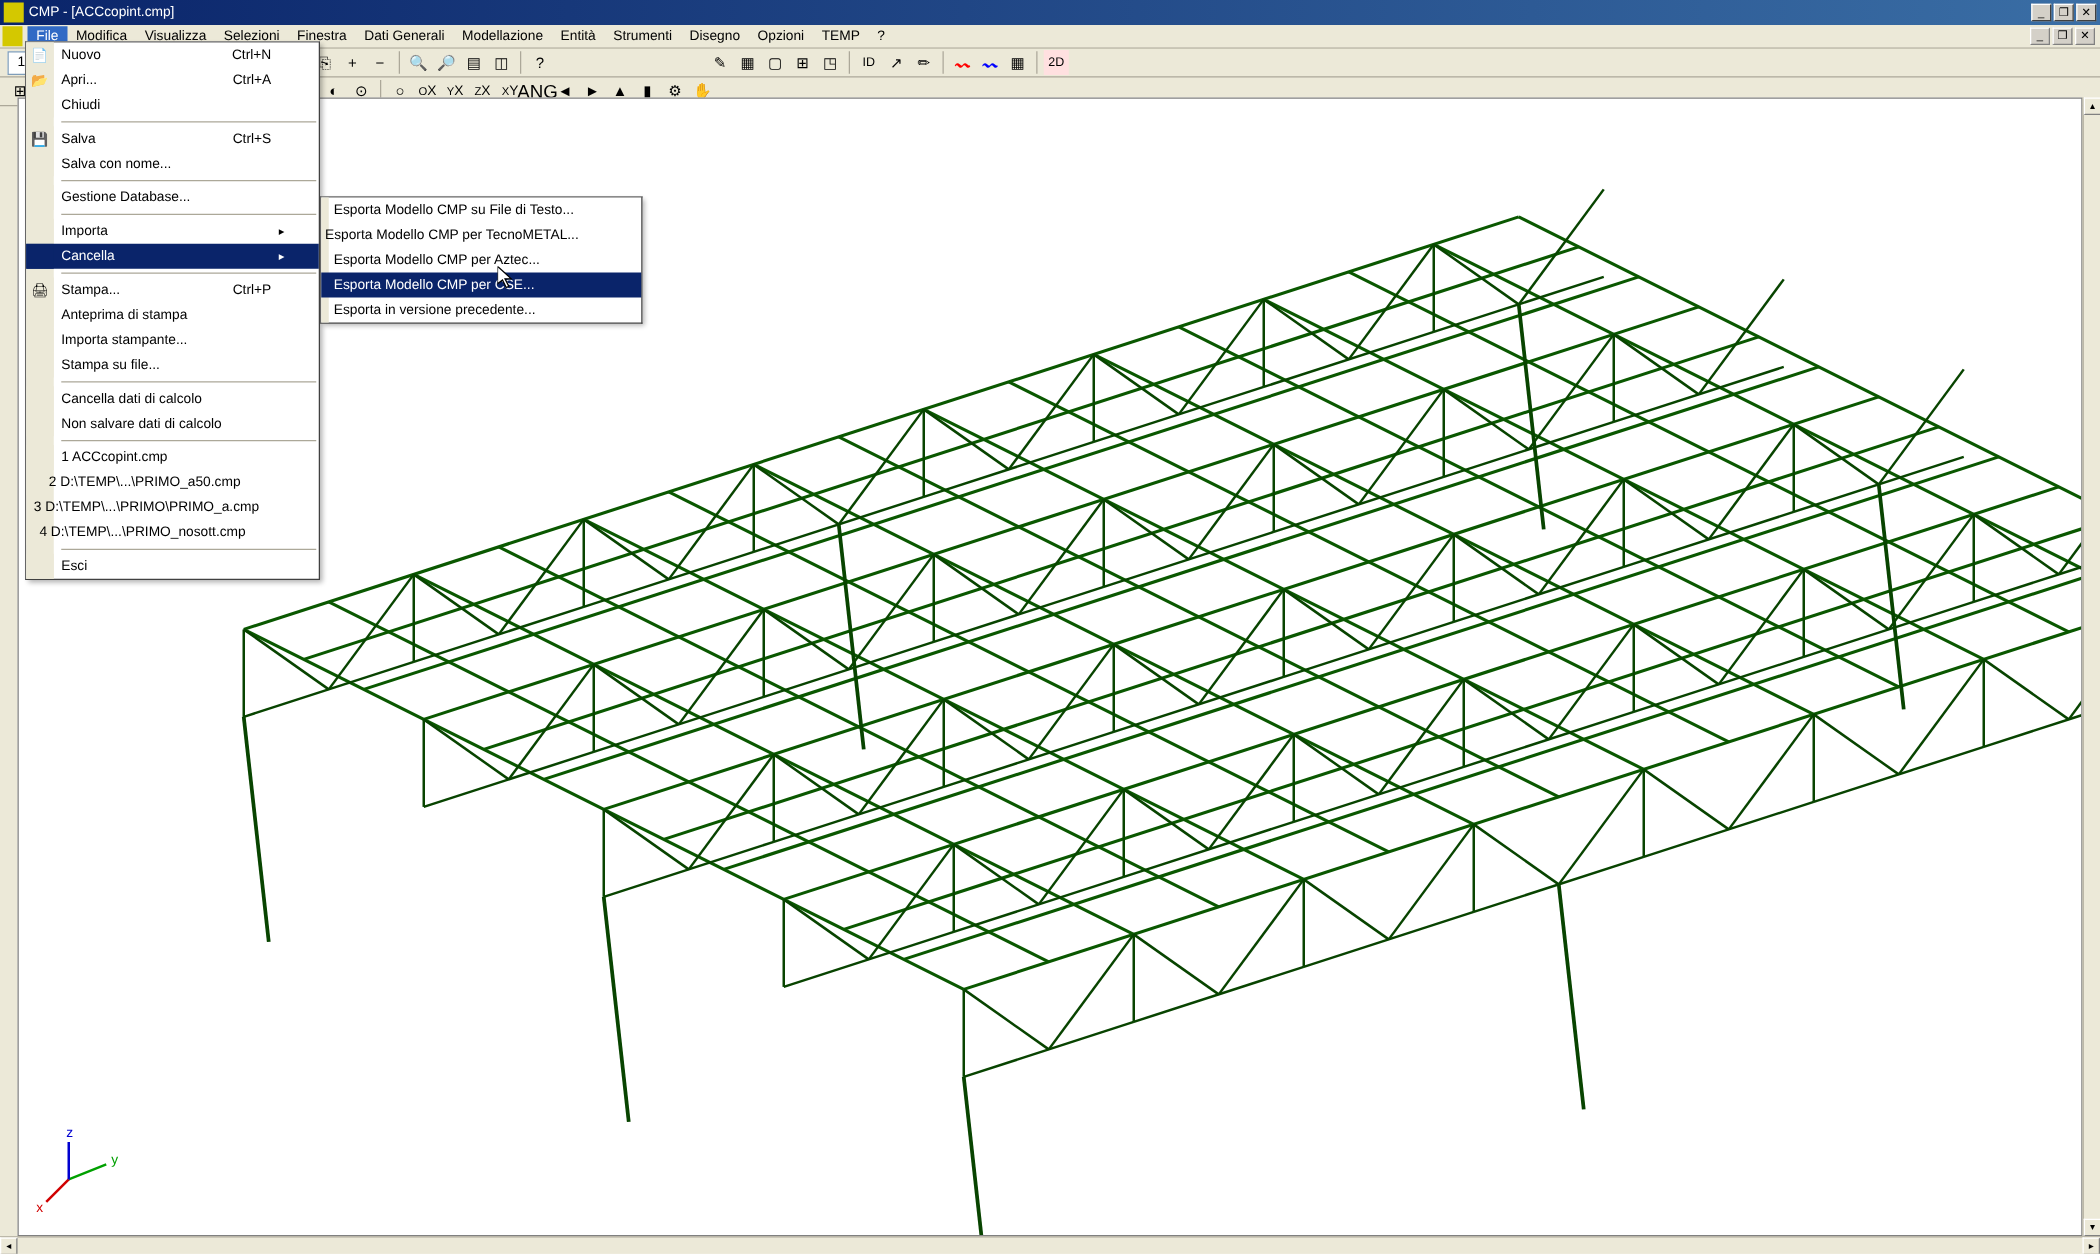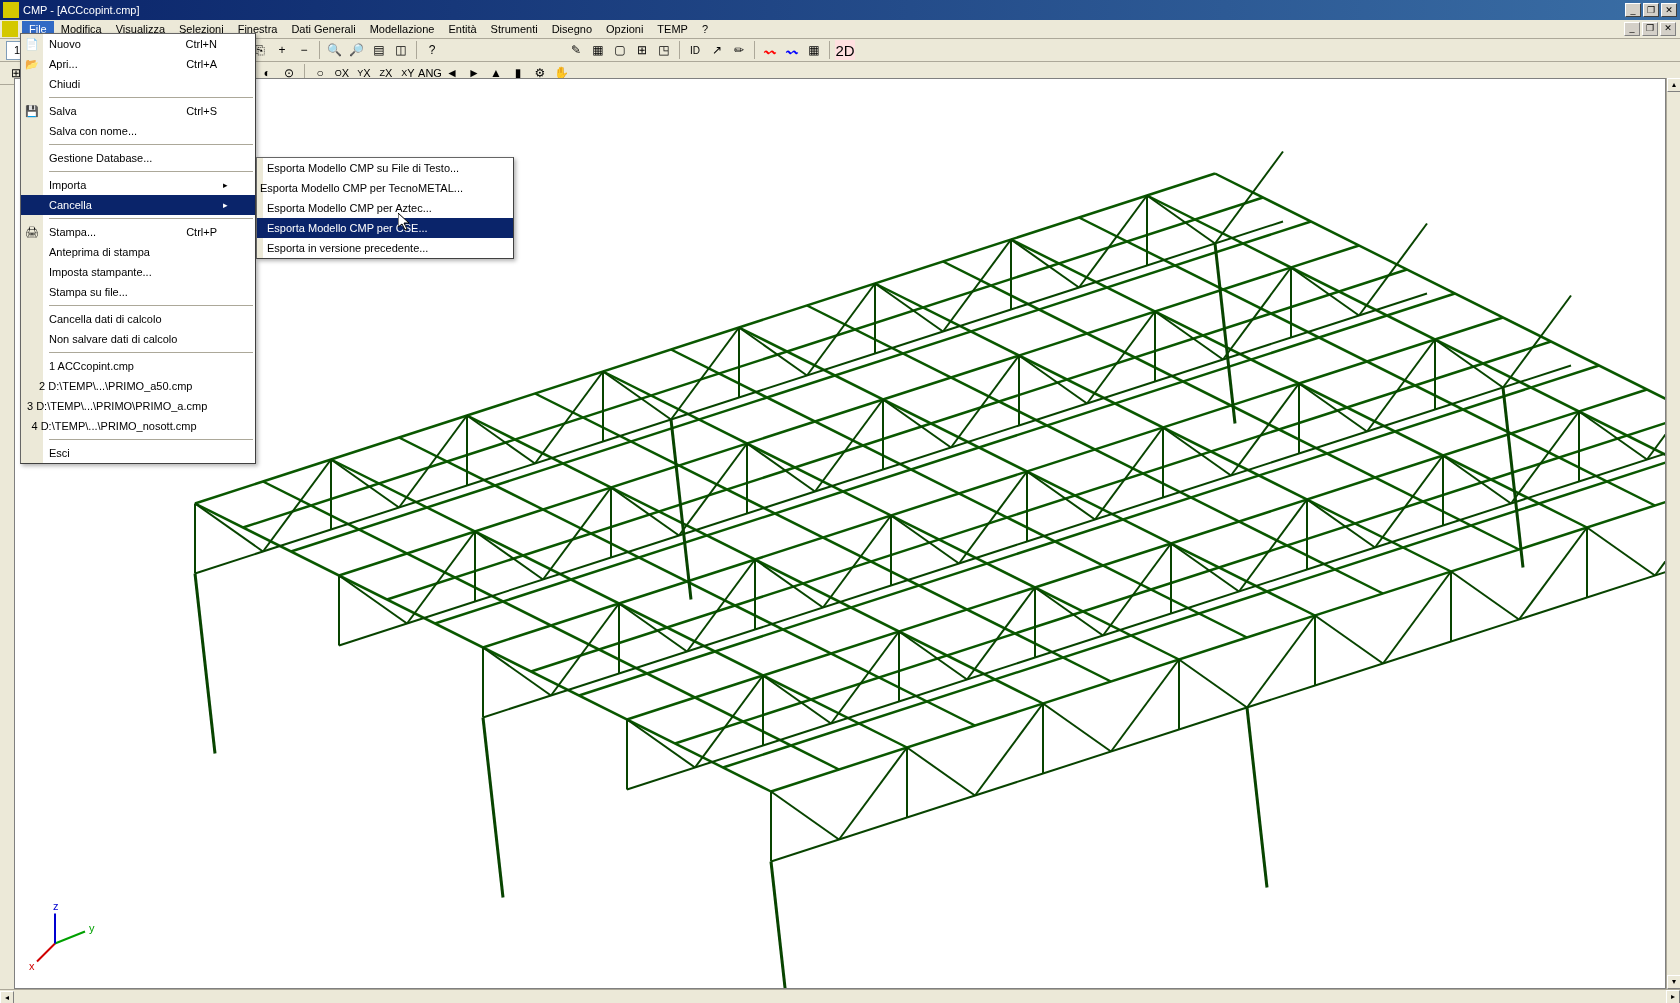--- a/index.html
+++ b/index.html
@@ -119,21 +119,21 @@
     <div class="tbtn">◳</div>
     <div class="tsep"></div>
     <div class="tbtn" style="font-size:10px">ID</div>
     <div class="tbtn">↗</div>
     <div class="tbtn">✏</div>
     <div class="tsep"></div>
     <div class="tbtn" style="color:red">〰</div>
     <div class="tbtn" style="color:blue">〰</div>
     <div class="tbtn">▦</div>
     <div class="tsep"></div>
-    <div class="tbtn" style="font-size:15px;background:#ffe0e0">2D</div>
+    <div class="tbtn" style="font-size:10px;background:#ffe0e0">2D</div>
   </div>
   <div class="toolbar-row">
     <div class="tbtn">⊞</div>
     <div class="tbtn">▦</div>
     <div class="tbtn">▽</div>
     <div class="tbtn" style="color:red">◆</div>
     <div class="tbtn" style="color:blue">◆</div>
     <div class="tbtn" style="color:green">◆</div>
     <div class="tbtn" style="color:red">╲</div>
     <div class="tbtn" style="color:orange">╲</div>
@@ -142,21 +142,21 @@
     <div class="tbtn">⌇</div>
     <div class="tbtn">⫿</div>
     <div class="tbtn">◐</div>
     <div class="tbtn">⊙</div>
     <div class="tsep"></div>
     <div class="tbtn">○</div>
     <div class="tbtn" style="font-size:9px">O<sub>X</sub></div>
     <div class="tbtn" style="font-size:9px">Y<sub>X</sub></div>
     <div class="tbtn" style="font-size:9px">Z<sub>X</sub></div>
     <div class="tbtn" style="font-size:9px">X<sub>Y</sub></div>
-    <div class="tbtn" style="font-size:11px">ANG</div>
+    <div class="tbtn" style="font-size:15px">ANG</div>
     <div class="tbtn">◄</div>
     <div class="tbtn">►</div>
     <div class="tbtn">▲</div>
     <div class="tbtn">▮</div>
     <div class="tbtn">⚙</div>
     <div class="tbtn">✋</div>
   </div>
 </div>
 
 <div class="dropdown" id="filemenu" style="left:20px; top:33px; width:236px;">
@@ -220,21 +220,21 @@
       <span class="marrow"></span>
     </div>
     <div class="mitem">
       <span class="micon"></span>
       <span class="mtext">Anteprima di stampa</span>
       <span class="mshort"></span>
       <span class="marrow"></span>
     </div>
     <div class="mitem">
       <span class="micon"></span>
-      <span class="mtext">Imposta stampante...</span>
+      <span class="mtext">Importa stampante...</span>
       <span class="mshort"></span>
       <span class="marrow"></span>
     </div>
     <div class="mitem">
       <span class="micon"></span>
       <span class="mtext">Stampa su file...</span>
       <span class="mshort"></span>
       <span class="marrow"></span>
     </div>
     <div class="msep"></div>

